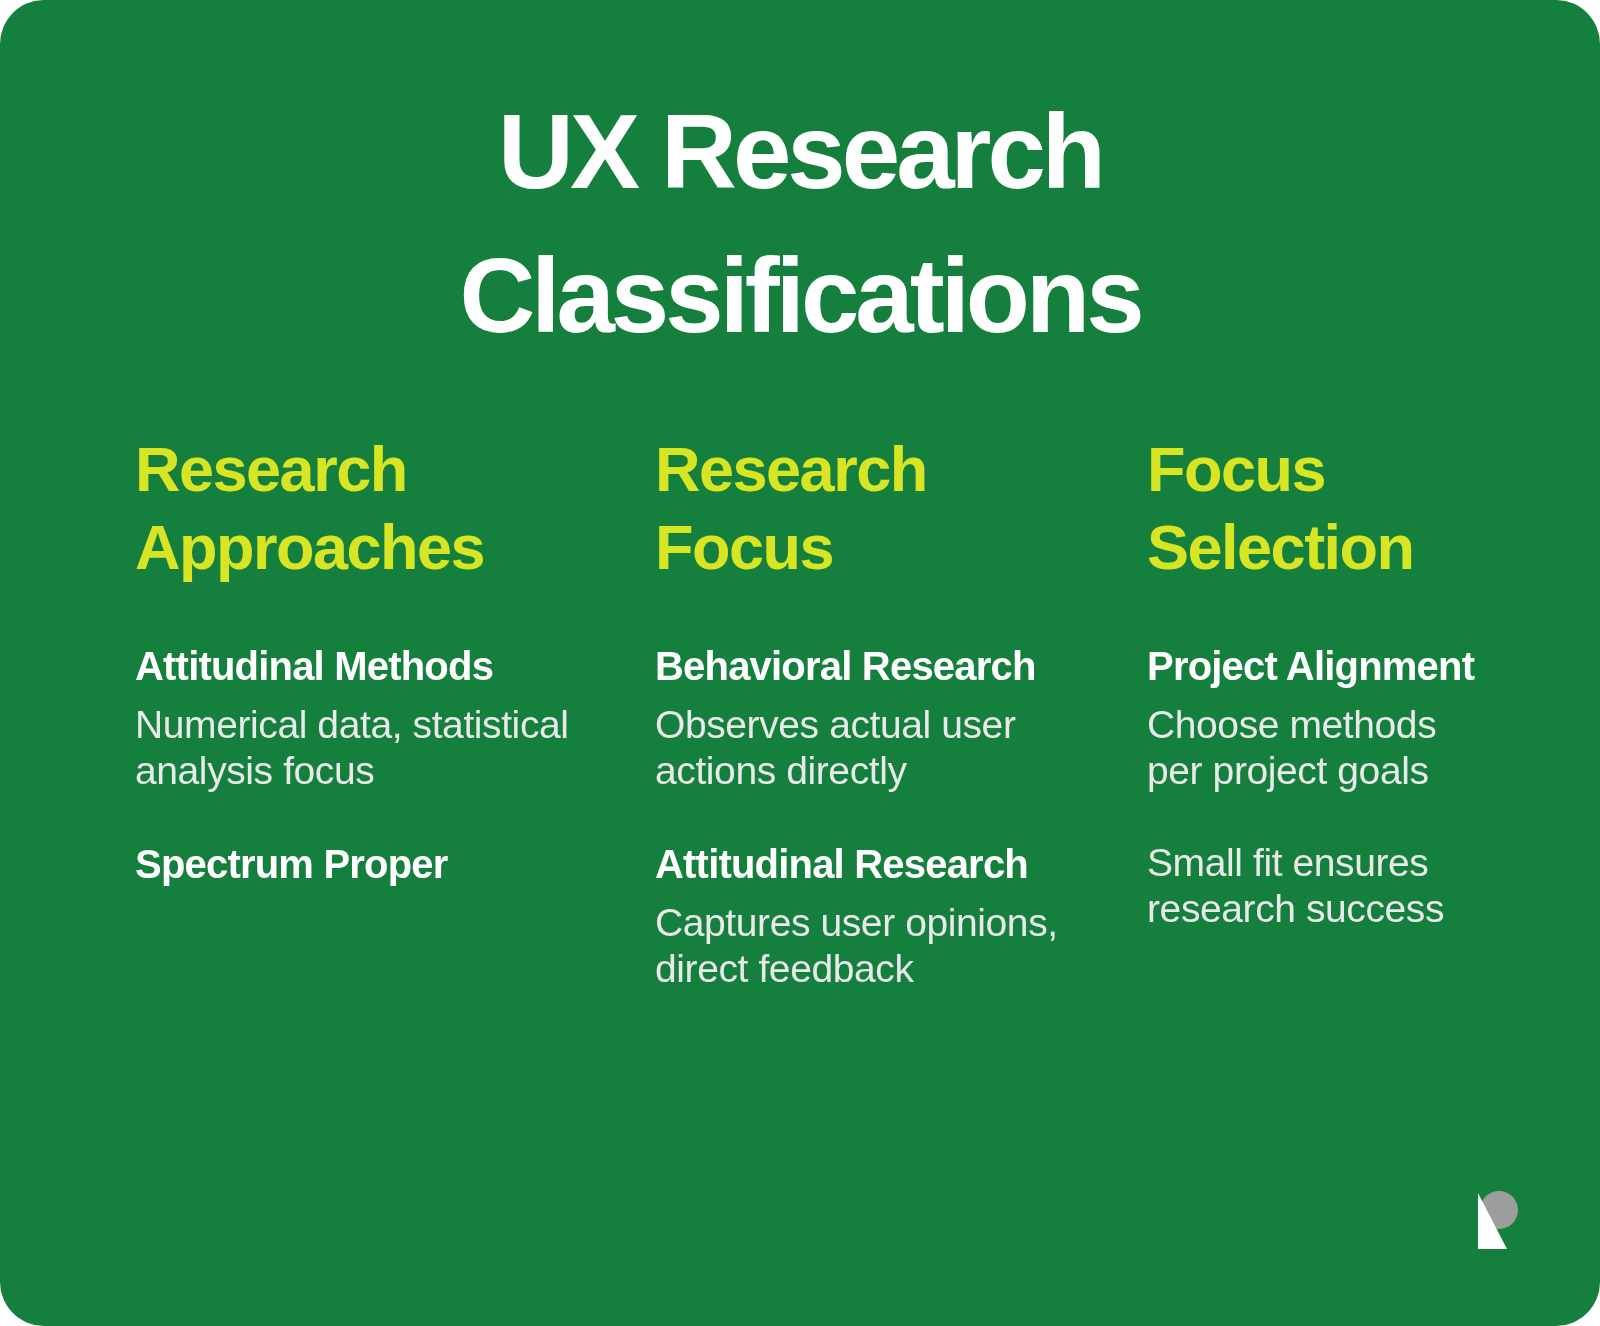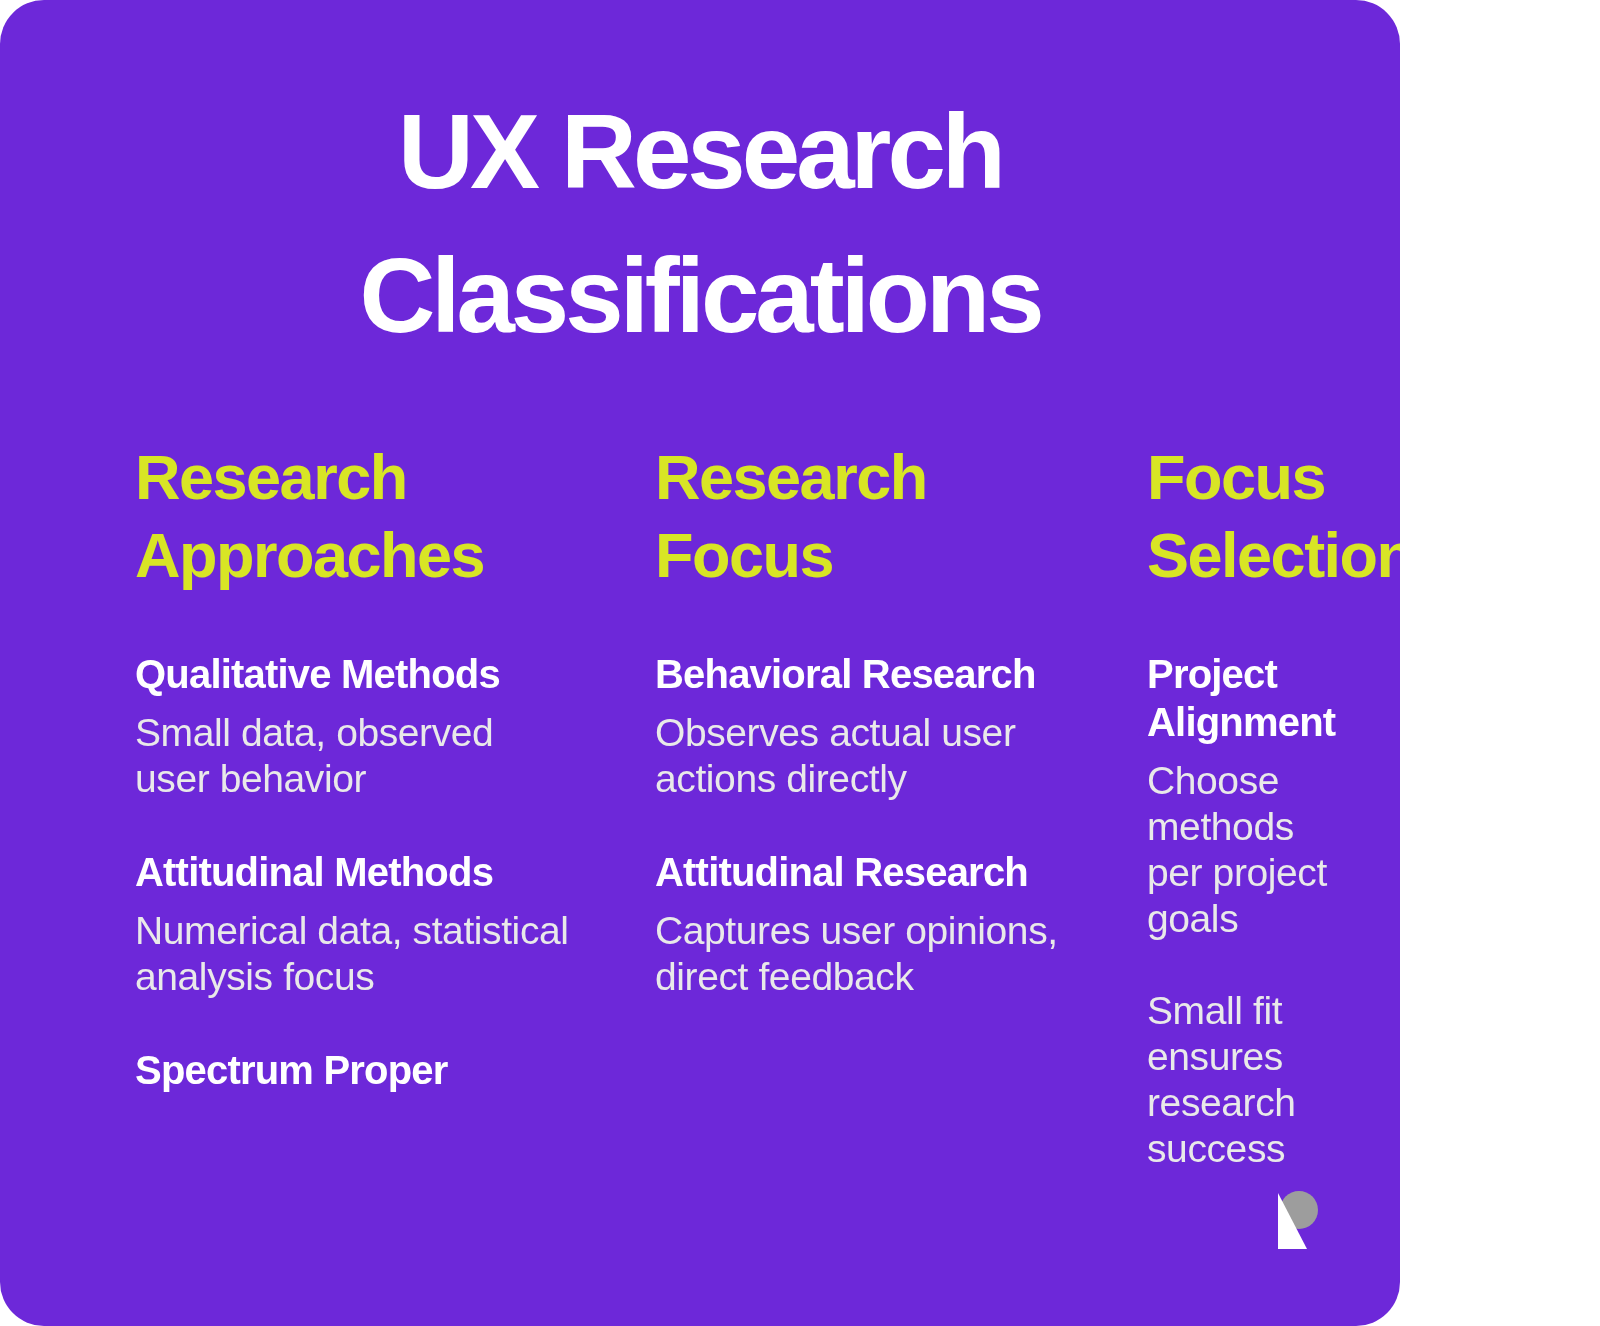--- a/index.html
+++ b/index.html
@@ -3,23 +3,23 @@
 <meta charset="utf-8">
 <style>
   html, body {
     margin: 0;
     padding: 0;
     background: #ffffff;
     font-family: "Liberation Sans", "DejaVu Sans", sans-serif;
   }
   .card {
     position: relative;
-    width: 1400px;
+    width: 1600px;
     height: 1326px;
-    background: #6d28d9;
+    background: #15803d;
     border-radius: 44px;
     overflow: hidden;
     box-sizing: border-box;
   }
   .title {
     position: absolute;
     top: 80px;
     left: 0;
     right: 0;
     margin: 0;
@@ -36,21 +36,21 @@
     top: 430px;
     left: 135px;
     right: 40px;
     display: grid;
     grid-template-columns: 520px 492px auto;
   }
   .column {
     display: block;
   }
   .col-heading {
-    margin: 8px 0 56px 0;
+    margin: 0 0 56px 0;
     color: #d8e525;
     font-size: 63px;
     font-weight: 700;
     line-height: 78px;
     letter-spacing: -1.5px;
     white-space: pre-line;
   }
   .section-title {
     margin: 0 0 12px 0;
     color: #ffffff;
@@ -89,25 +89,20 @@
 
   <h1 class="title">UX Research
 Classifications</h1>
 
   <div class="columns">
 
     <section class="column">
       <h2 class="col-heading">Research
 Approaches</h2>
       <div class="section">
-        <h3 class="section-title">Qualitative Methods</h3>
-        <p class="section-body">Small data, observed
-user behavior</p>
-      </div>
-      <div class="section">
         <h3 class="section-title">Attitudinal Methods</h3>
         <p class="section-body">Numerical data, statistical
 analysis focus</p>
       </div>
       <div class="section">
         <h3 class="section-title">Spectrum Proper</h3>
       </div>
     </section>
 
     <section class="column">

